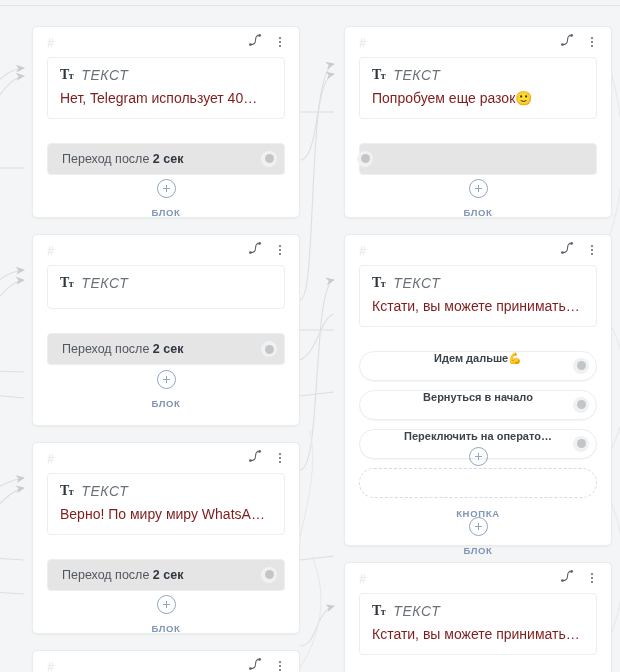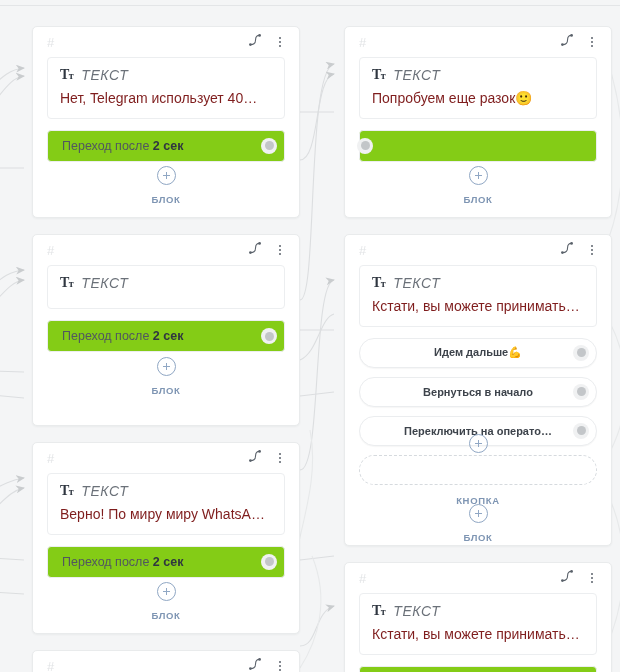--- a/index.html
+++ b/index.html
@@ -51,21 +51,21 @@
   .dots i{display:block;width:2px;height:2px;border-radius:50%;background:#5b626b;}
 
   .card-body{padding:0 14px 12px 14px;}
 
   
   .block{
     border:1px solid #eceef0;
     border-radius:4px;
     background:#fff;
     padding:9px 12px 10px 12px;
-    margin-bottom:11px;
+    margin-bottom:24px;
   }
   .block-head{display:flex;align-items:center;gap:8px;margin-bottom:7px;}
   .tt{
     font-family:"Liberation Serif","DejaVu Serif",serif;
     font-weight:bold;font-size:14px;color:#2f3640;line-height:1;
     letter-spacing:-.5px;
   }
   .tt small{font-size:10px;}
   .block-kind{
     font-size:14px;letter-spacing:.6px;color:#6b7179;text-transform:uppercase;font-style:italic;
@@ -73,37 +73,37 @@
   .block-text{
     font-size:14px;color:#7f1d1d;line-height:1.25;
     white-space:nowrap;overflow:hidden;text-overflow:clip;
   }
 
   
   .row{
     position:relative;
     border:1px solid #eceef0;
     border-radius:4px;
-    background:#84cc16;
+    background:#e5e5e5;
     height:30px;
     display:flex;align-items:center;
     padding:0 14px;
     margin-bottom:11px;
   }
   .row-label{font-size:12.5px;color:#51575f;}
   .row-label b{color:#2f3640;font-weight:bold;}
 
   
   .pill{
     position:relative;
     border:1px solid #ebedef;
     border-radius:16px;
     background:#fff;
     height:28px;
-    display:flex;align-items:center;justify-content:center;
+    display:flex;justify-content:center;
     margin-bottom:9px;
     box-shadow:0 1px 1px rgba(40,50,60,.04);
   }
   .pill-label{
     font-size:11px;font-weight:bold;color:#3d434b;
     max-width:168px;overflow:hidden;white-space:nowrap;text-overflow:clip;
     text-align:center;
   }
 
   

